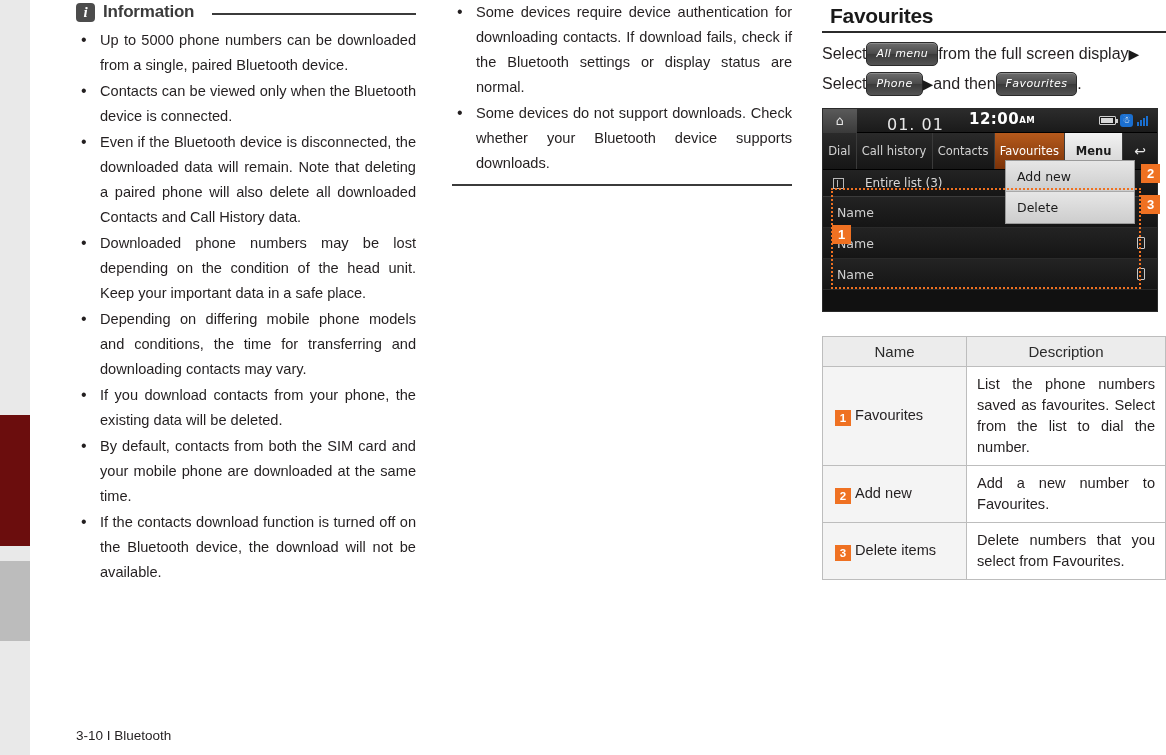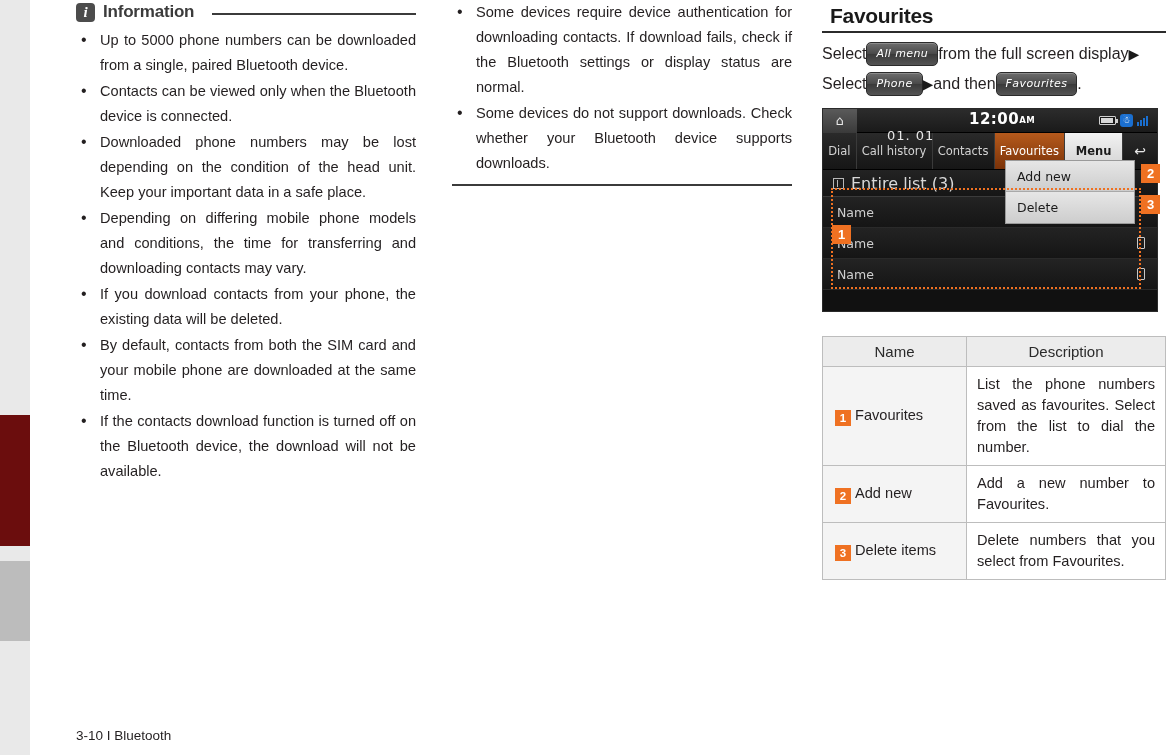--- a/index.html
+++ b/index.html
@@ -171,22 +171,22 @@
     display: flex; align-items: center;
     border-bottom: 1px solid #000;
   }
   .dev-home {
     width: 34px; height: 24px;
     background: linear-gradient(180deg,#5a5a5a,#3a3a3a);
     display: flex; align-items: center; justify-content: center;
     color: #e8e8e8; font-size: 13px;
   }
   .dev-date {
-    position: absolute; left: 64px; top: 19px;
-    color: #e8e8e8; font-size: 13px; letter-spacing: 1px; text-align: center;
+    position: absolute; left: 64px; top: 6px;
+    color: #e8e8e8; font-size: 16px; letter-spacing: 1px; text-align: center;
   }
   .dev-time {
     position: absolute; left: 146px; top: 1px;
     color: #ffffff; font-size: 15px; font-weight: bold; letter-spacing: 0.5px;
   }
   .dev-time .ampm { font-size: 8.5px; font-weight: bold; vertical-align: 1px; }
   .dev-sysicons {
     position: absolute; right: 5px; top: 5px;
     display: flex; gap: 4px; align-items: center;
   }
@@ -234,22 +234,22 @@
     color: #1a1a1a; font-weight: bold;
   }
   .dev-tab.back {
     flex: 0 0 34px;
     background: linear-gradient(180deg,#2a2a2a,#161616);
     color: #e6e6e6; font-size: 14px; border-right: none;
   }
 
   .dev-listhead {
     height: 27px; display: flex; align-items: center;
-    padding-left: 10px; gap: 7px;
-    color: #d8d8d8; font-size: 16px;
+    padding-left: 10px; gap: 21px;
+    color: #d8d8d8; font-size: 12px;
     background: linear-gradient(180deg,#232323,#161616);
     border-bottom: 1px solid #3b3b3b;
   }
   .listhead-ico {
     width: 11px; height: 11px; border: 1px solid #b8b8b8;
     position: relative;
   }
   .listhead-ico::after{
     content:""; position:absolute; left:3px; top:1px; width:1px; height:7px; background:#b8b8b8;
   }
@@ -366,20 +366,21 @@
 
     <div class="info-head">
       <div class="info-badge">i</div>
       <div class="info-title">Information</div>
       <div class="info-rule"></div>
     </div>
 
     <ul class="bullets">
       <li>Up to 5000 phone numbers can be downloaded from a single, paired Bluetooth device.</li>
       <li>Contacts can be viewed only when the Bluetooth device is connected.</li>
+      <li>Even if the Bluetooth device is disconnected, the downloaded data will remain. Note that deleting a paired phone will also delete all downloaded Contacts and Call History data.</li>
       <li>Downloaded phone numbers may be lost depending on the condition of the head unit. Keep your important data in a safe place.</li>
       <li>Depending on differing mobile phone models and conditions, the time for transferring and downloading contacts may vary.</li>
       <li>If you download contacts from your phone, the existing data will be deleted.</li>
       <li>By default, contacts from both the SIM card and your mobile phone are downloaded at the same time.</li>
       <li>If the contacts download function is turned off on the Bluetooth device, the download will not be available.</li>
     </ul>
   </div>
 
   <div class="footer">3-10 I Bluetooth</div>
 

